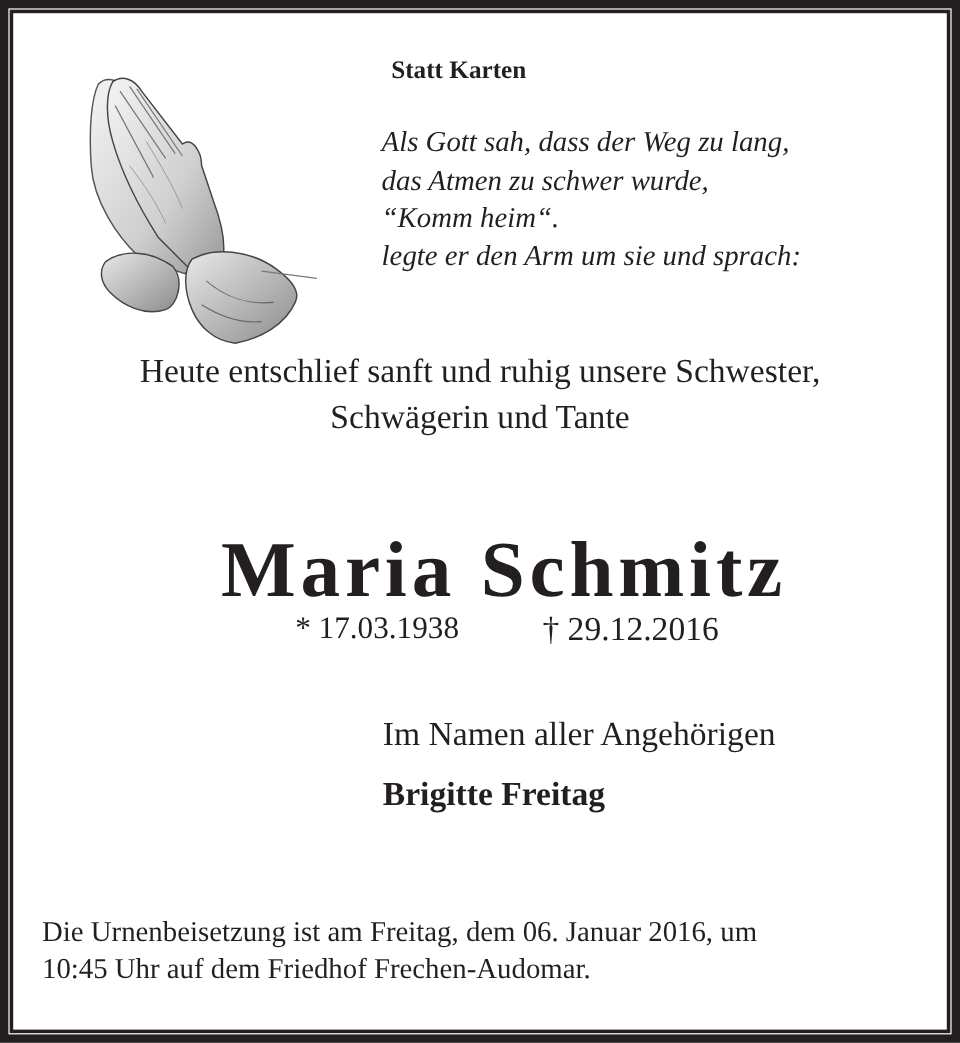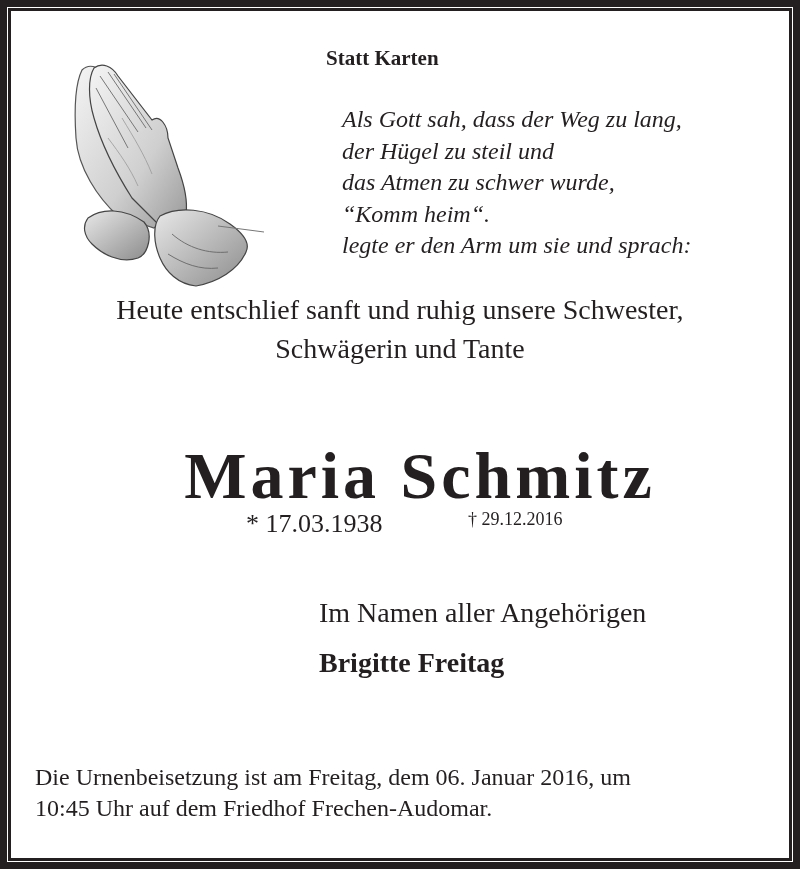--- a/index.html
+++ b/index.html
@@ -3,25 +3,25 @@
   <meta charset="utf-8">
   <style>
     html, body { margin: 0; padding: 0; }
     body { width: 800px; height: 869px; background: #231f20; position: relative; overflow: hidden; }
     .frame-outer { position: absolute; left: 7px; top: 7px; right: 7px; bottom: 7px; background: #ffffff; }
     .frame-inner { position: absolute; left: 1px; top: 1px; right: 1px; bottom: 1px; border: 3px solid #231f20; background: #ffffff; }
     .page { position: absolute; left: 0; top: 0; width: 682px; height: 869px; color: #231f20; font-family: "Liberation Serif", "DejaVu Serif", serif; }
     .hands { position: absolute; left: 68px; top: 58px; width: 200px; height: 230px; }
     .statt { position: absolute; left: 326px; top: 46px; font-size: 21px; font-weight: bold; }
     .poem { position: absolute; left: 318px; top: 104px; font-size: 24px; font-style: italic; line-height: 31.5px; }
-    .poem div { white-space: nowrap; margin-left: 24px; }
+    .poem div { white-space: nowrap; }
     .intro { position: absolute; left: 0; width: 800px; top: 290px; text-align: center; font-size: 28px; line-height: 39px; }
     .name { position: absolute; left: 0; width: 840px; top: 436px; text-align: center; font-size: 66px; font-weight: bold; letter-spacing: 4px; line-height: 80px; }
     .birth { position: absolute; left: 231px; top: 509px; font-size: 26px; margin-left: 15px; }
-    .death { position: absolute; left: 468px; top: 509px; font-size: 18px; }
+    .death { position: absolute; left: 452px; top: 509px; font-size: 28px; }
     .family { position: absolute; left: 319px; top: 597px; font-size: 28px; }
     .signer { position: absolute; left: 319px; top: 647px; font-size: 28px; font-weight: bold; }
     .burial { position: absolute; left: 35px; top: 762px; font-size: 24px; line-height: 31px; }
     .burial div { white-space: nowrap; }
   </style>
 </head>
 <body>
 
 <div class="frame-outer">
   <div class="frame-inner"></div>
@@ -53,21 +53,20 @@
 
     <path d="M92 158 C110 148 140 150 162 166 C176 176 182 186 178 194 C170 212 150 224 128 228 C110 226 98 214 92 200 C86 186 84 168 92 158 Z" fill="url(#cuff)" stroke="#444" stroke-width="1.2"></path>
     <path d="M150 168 L196 174" stroke="#777" stroke-width="1" fill="none"></path>
     <path d="M104 176 C120 190 140 196 160 194 M100 196 C116 206 132 212 150 210" stroke="#666" stroke-width="0.9" fill="none"></path>
   </svg>
 
   <div class="statt">Statt Karten</div>
 
   <div class="poem">
     <div>Als Gott sah, dass der Weg zu lang,</div>
-    <div>der Hügel zu steil und</div>
     <div>das Atmen zu schwer wurde,</div>
     <div>“Komm heim“.</div>
     <div>legte er den Arm um sie und sprach:</div>
   </div>
 
   <div class="intro">
     <div>Heute entschlief sanft und ruhig unsere Schwester,</div>
     <div>Schwägerin und Tante</div>
   </div>
 

